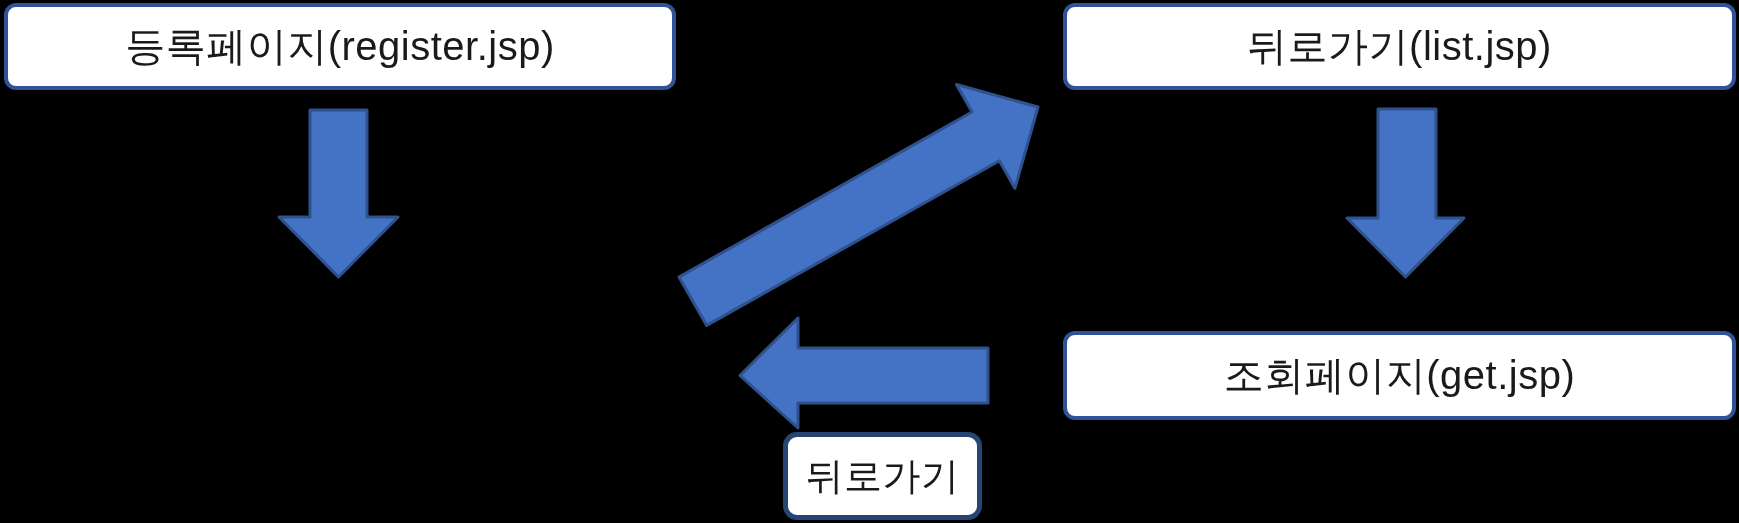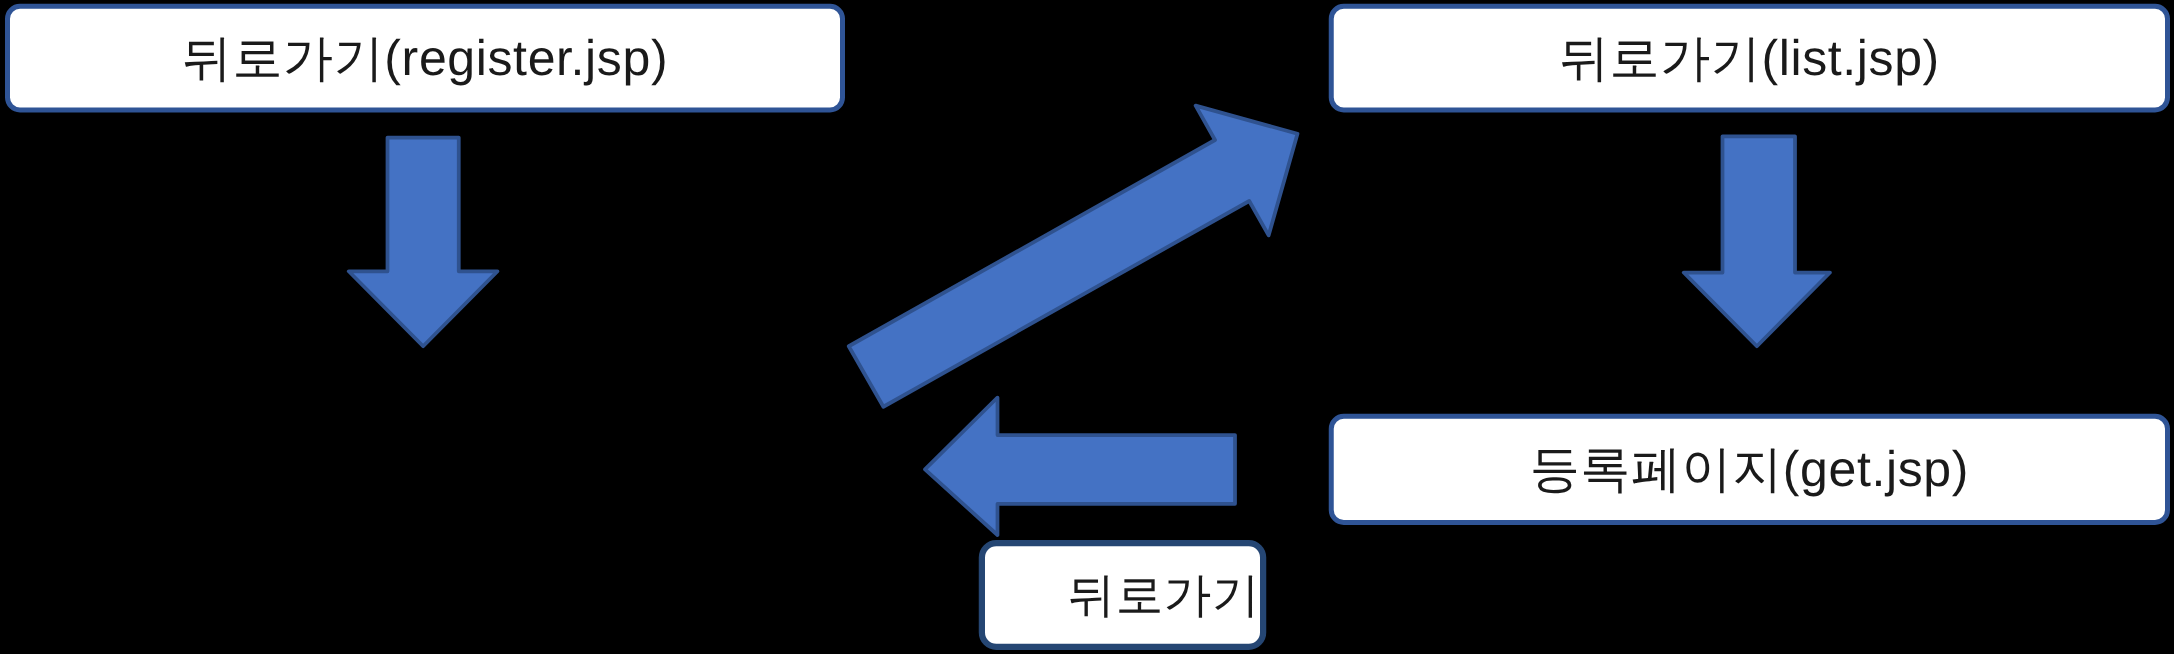--- a/index.html
+++ b/index.html
@@ -27,26 +27,25 @@
     color: var(--text, #1a1a1a);
     font-size: 40px;
     letter-spacing: 0.5px;
     white-space: nowrap;
   }
   .node-register { left: 4px;    top: 3px;   width: 672px; height: 87px; }
   .node-list     { left: 1063px; top: 3px;   width: 673px; height: 87px; }
   .node-modal    { left: 3px;    top: 332px; width: 672px; height: 88px; }
   .node-get      { left: 1063px; top: 331px; width: 673px; height: 89px; }
   .node-back {
-    left: 783px; top: 432px; width: 230px; height: 88px;
+    left: 783px; top: 432px; width: 199px; height: 88px;
     border-width: 5px;
     border-color: var(--box-border-dark, #254673);
     border-radius: 14px;
     font-size: 38px;
-    justify-content: flex-end;
   }
   .arrow-layer {
     position: absolute;
     left: 0; top: 0;
     width: 1739px;
     height: 523px;
     pointer-events: none;
   }
   .arrow-layer polygon {
     fill: var(--arrow-fill, #4472C4);
@@ -54,30 +53,30 @@
     stroke-width: 3;
     stroke-linejoin: round;
   }
 </style>
 </head>
 <body>
 
 <div class="canvas">
 
   <div class="node node-register">
-    <span>뒤로가기(register.jsp)</span>
+    <span>등록페이지(register.jsp)</span>
   </div>
 
   <div class="node node-list">
     <span>뒤로가기(list.jsp)</span>
   </div>
 
 
   <div class="node node-get">
-    <span>등록페이지(get.jsp)</span>
+    <span>조회페이지(get.jsp)</span>
   </div>
 
   <svg class="arrow-layer" viewBox="0 0 1739 523" xmlns="http://www.w3.org/2000/svg">
     <polygon points="310,110 367,110 367,217 398,217 338.5,277 279,217 310,217"></polygon>
     <polygon points="1378,109 1436,109 1436,218 1464,218 1405.5,277 1347,218 1378,218"></polygon>
     <polygon points="679,277 972,112 956.5,84.5 1038,107 1014.9,188.3 999.4,160.8 706.7,325.4"></polygon>
     <polygon points="988,348 798,348 798,318 740,375.5 798,428 798,403 988,403"></polygon>
   </svg>
 
   <div class="node node-back">

